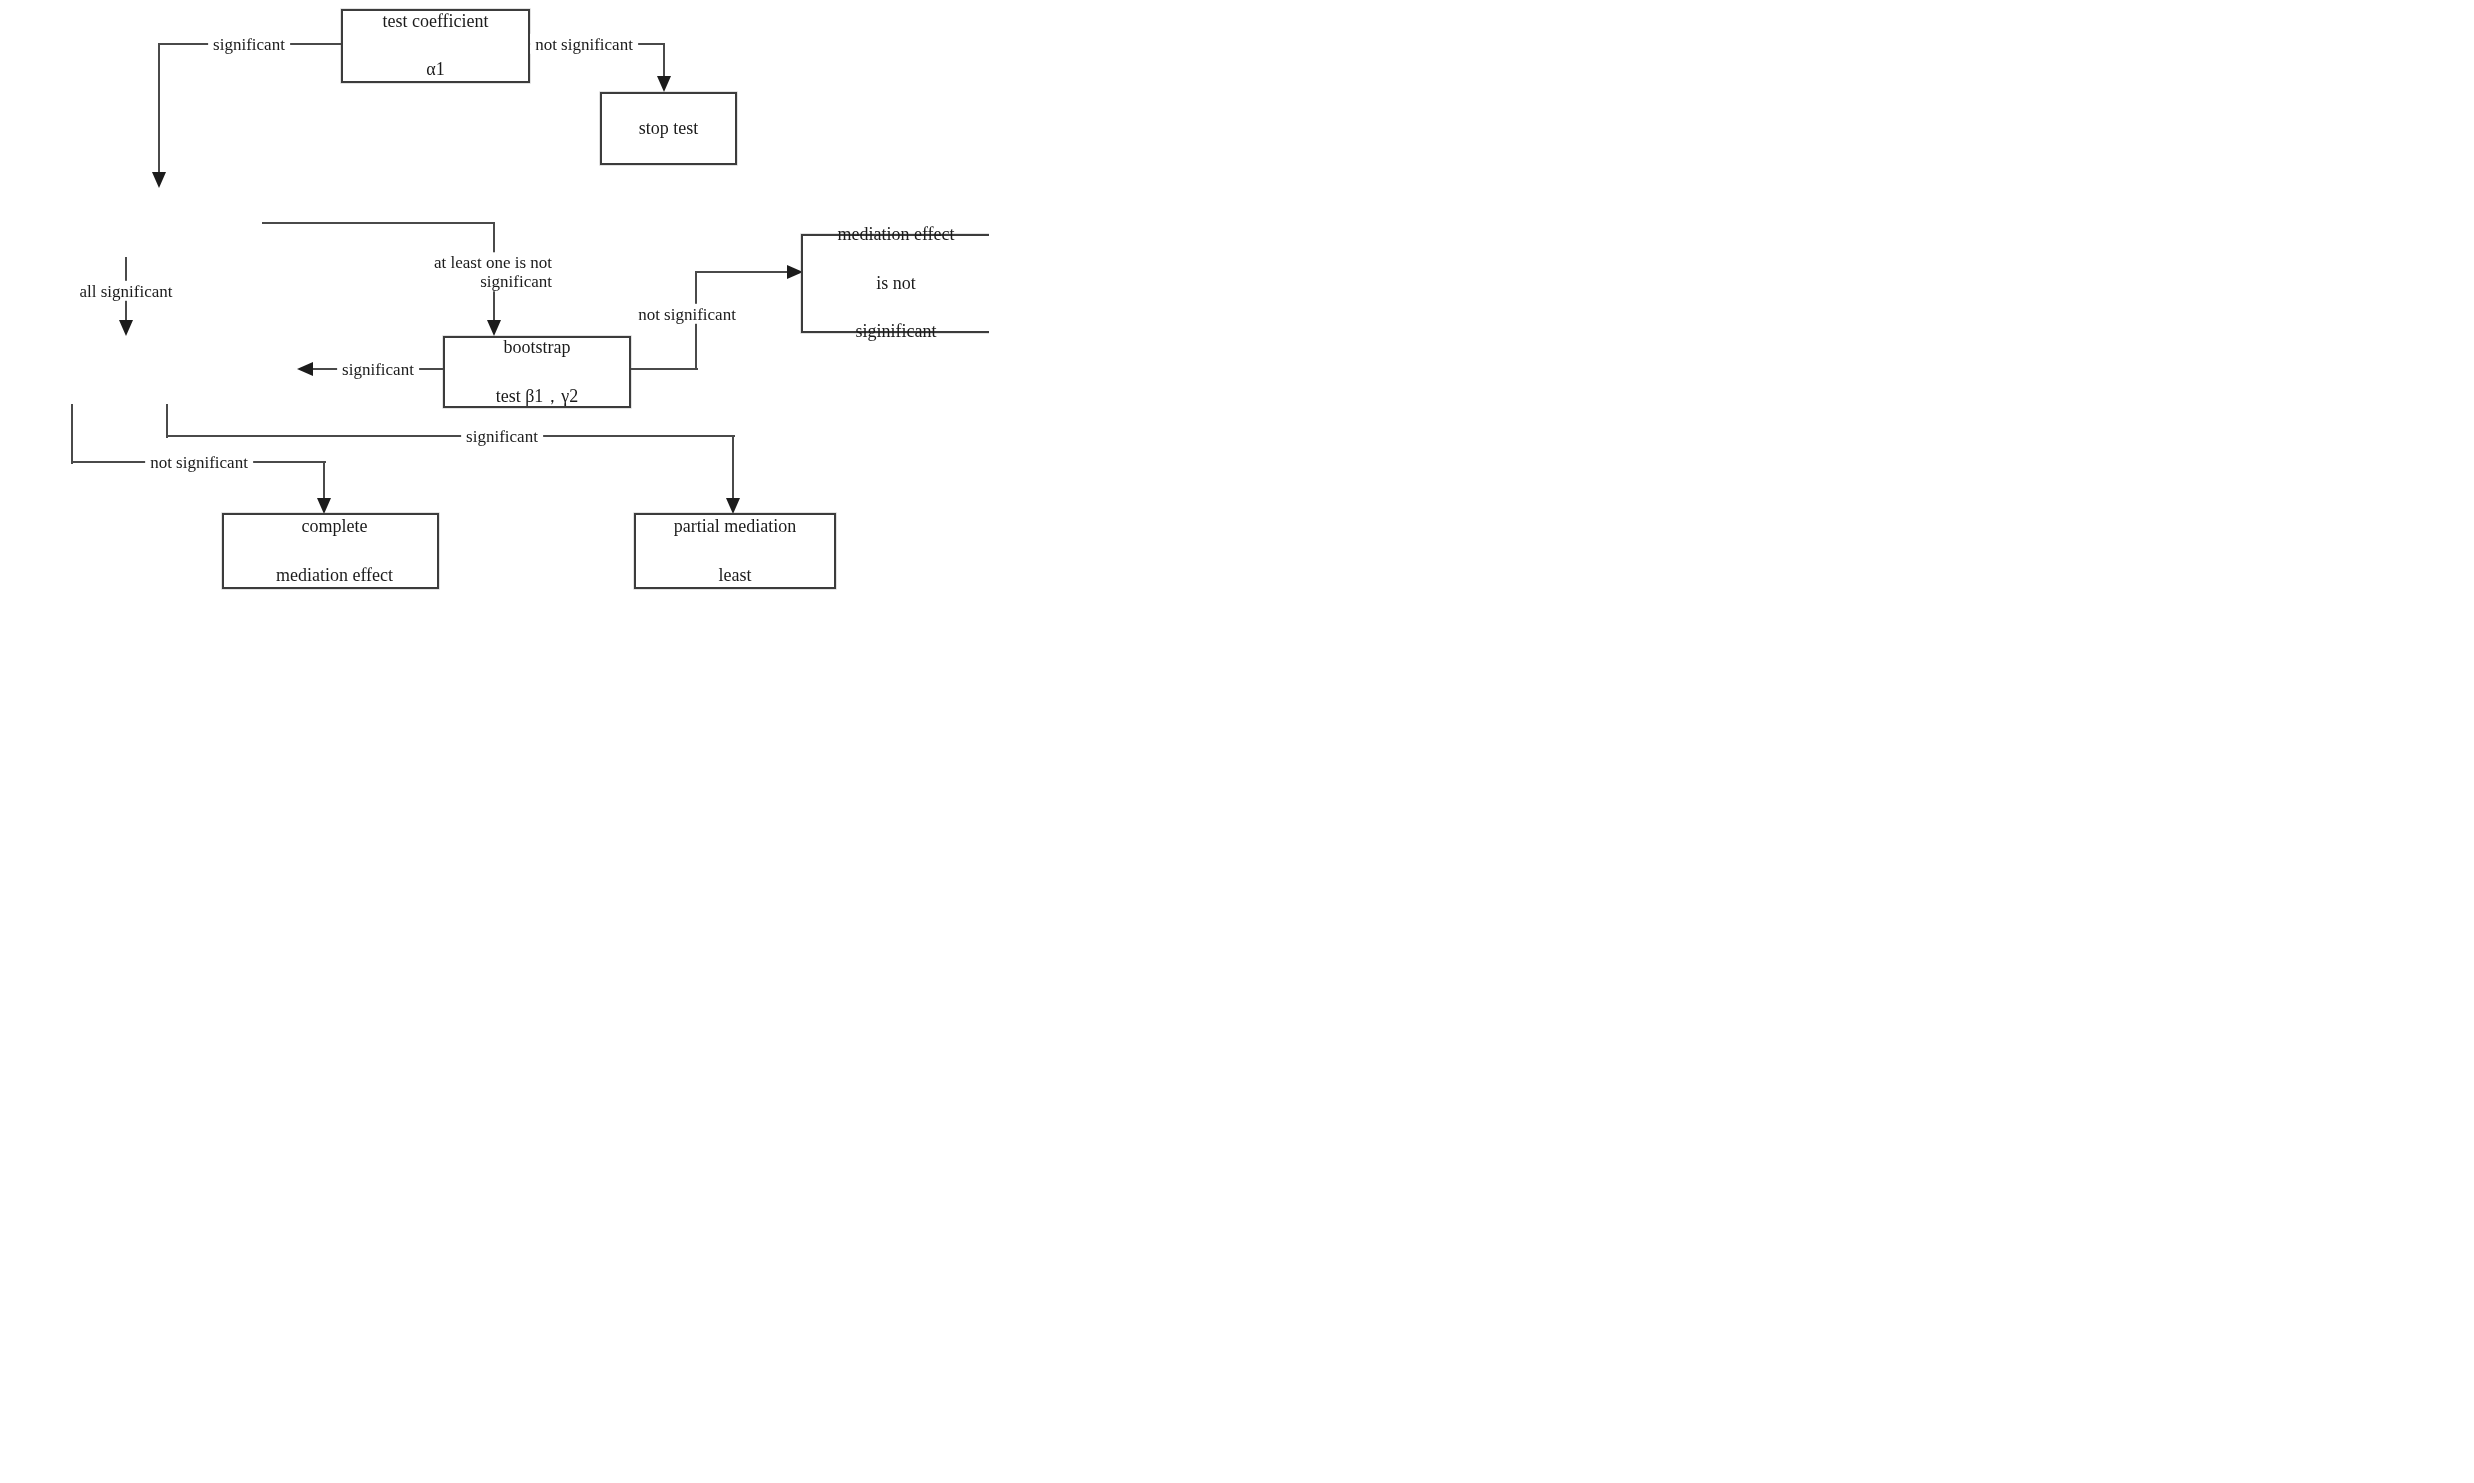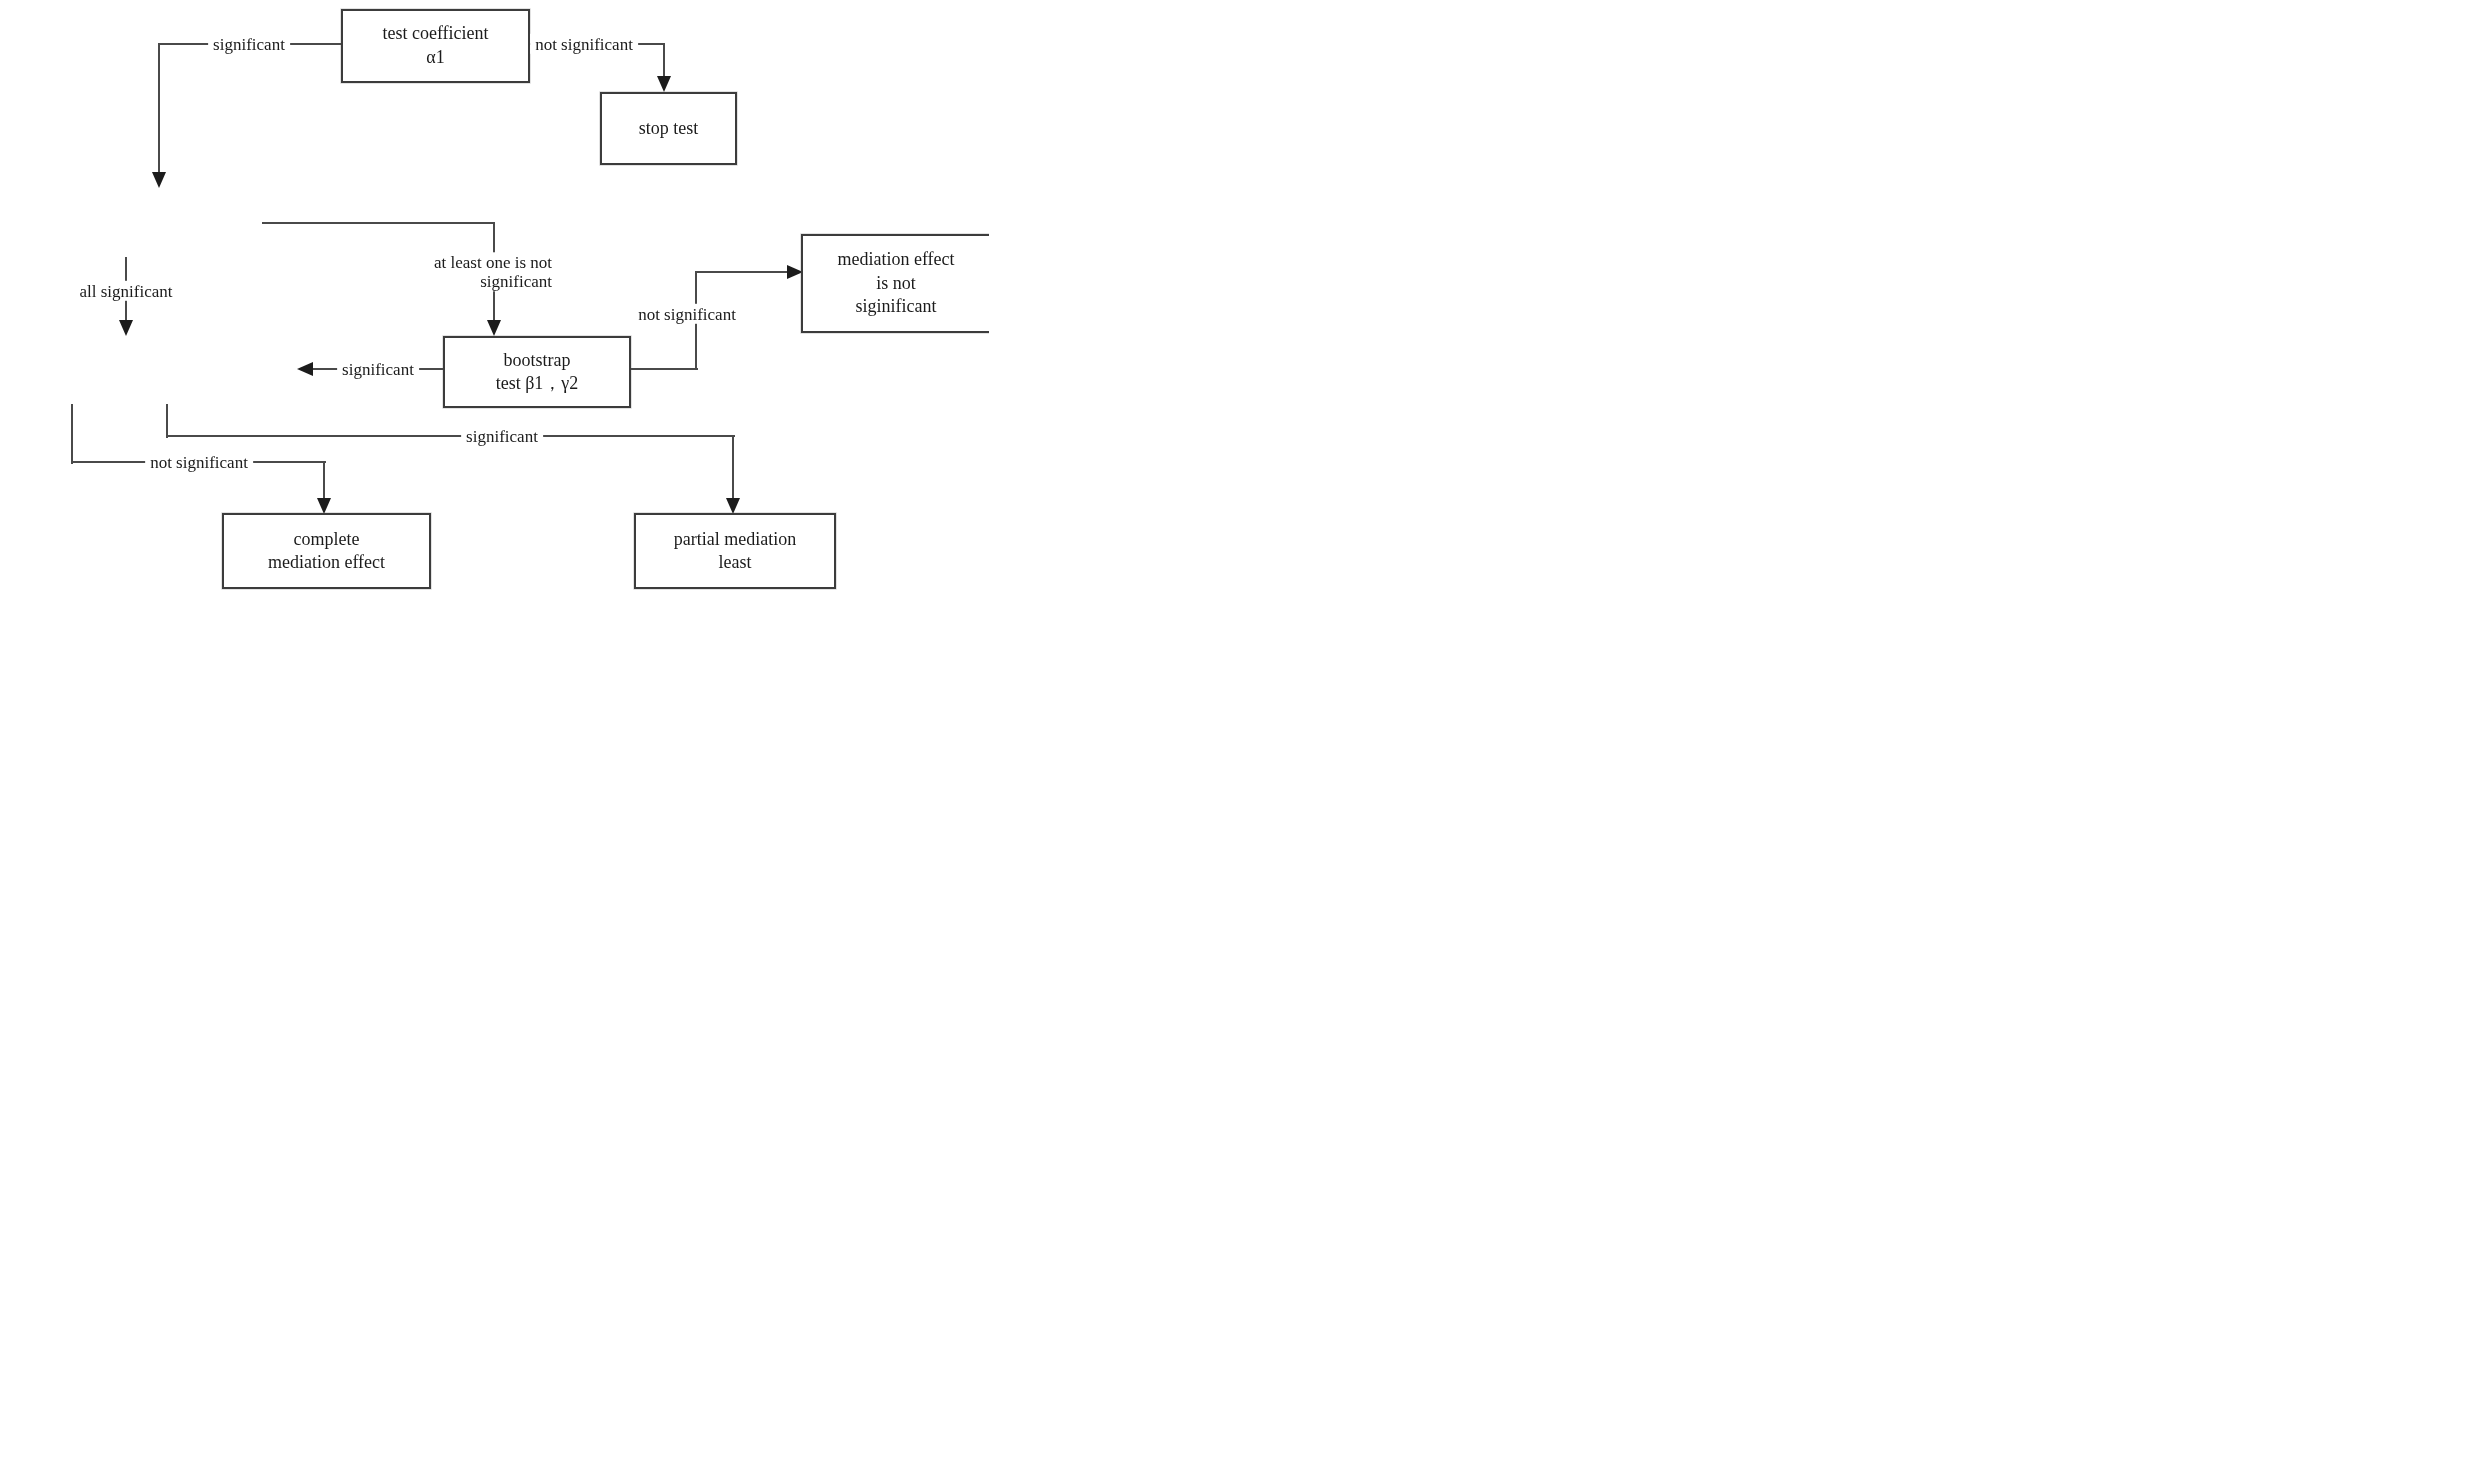--- a/index.html
+++ b/index.html
@@ -20,20 +20,21 @@
   .node{
     position:absolute;
     background:#fff;
     border:2.2px solid var(--border);
     display:flex;flex-direction:column;
     align-items:center;justify-content:center;
     text-align:center;
     font-size:18px;line-height:1.3;
     z-index:4;
     box-shadow:0 0 0 0.7px rgba(90,90,90,.25);
+    gap:25px;
   }
   .seg{position:absolute;background:var(--line);z-index:1;}
   .lab{
     position:absolute;
     transform:translate(-50%,-50%);
     background:#fff;
     padding:0.7px 5px;
     font-size:17px;line-height:1.12;
     white-space:nowrap;
     text-align:right;
@@ -124,21 +125,21 @@
     <span>bootstrap</span>
     <span>test β1，γ2</span>
   </div>
 
   <div class="node" style="left:801px;top:234px;width:186px;height:95px;">
     <span>mediation effect</span>
     <span>is not</span>
     <span>siginificant</span>
   </div>
 
-  <div class="node" style="left:222px;top:513px;width:205px;height:72px;">
+  <div class="node" style="left:222px;top:513px;width:205px;height:72px;padding-left:8px;">
     <span>complete</span>
     <span>mediation effect</span>
   </div>
 
   <div class="node" style="left:634px;top:513px;width:198px;height:72px;">
     <span>partial mediation</span>
     <span>least</span>
   </div>
 
 </div>

